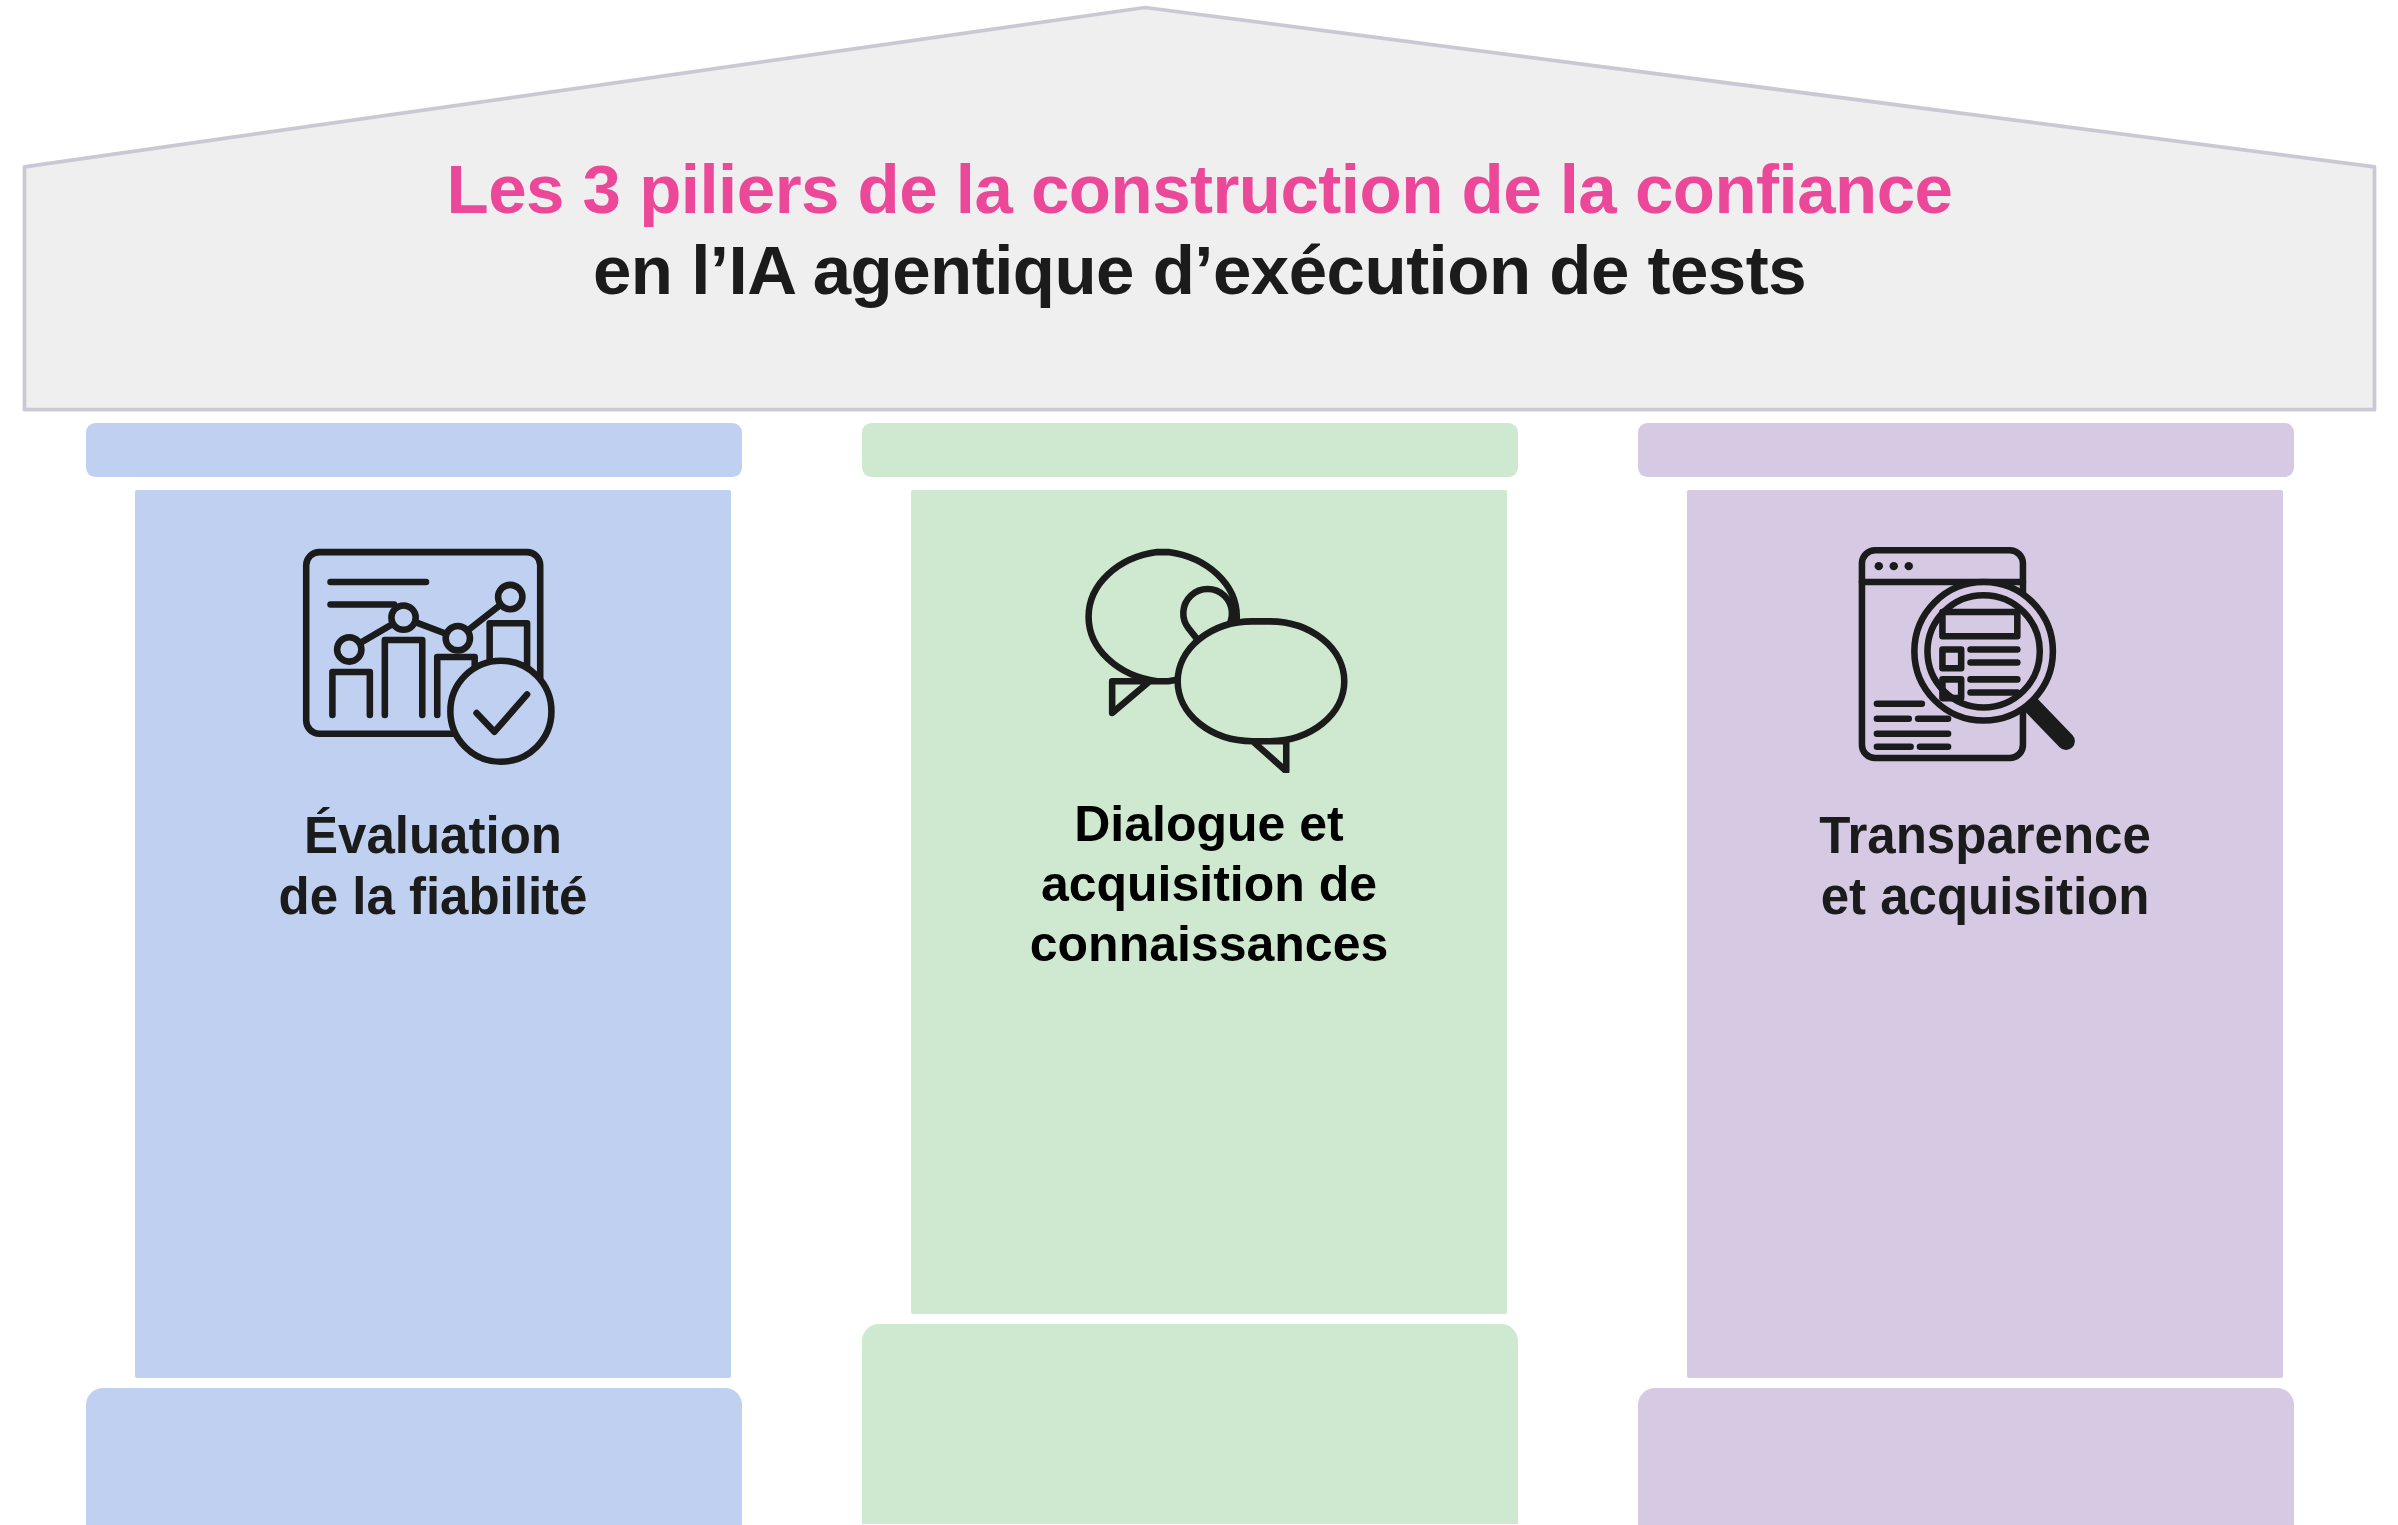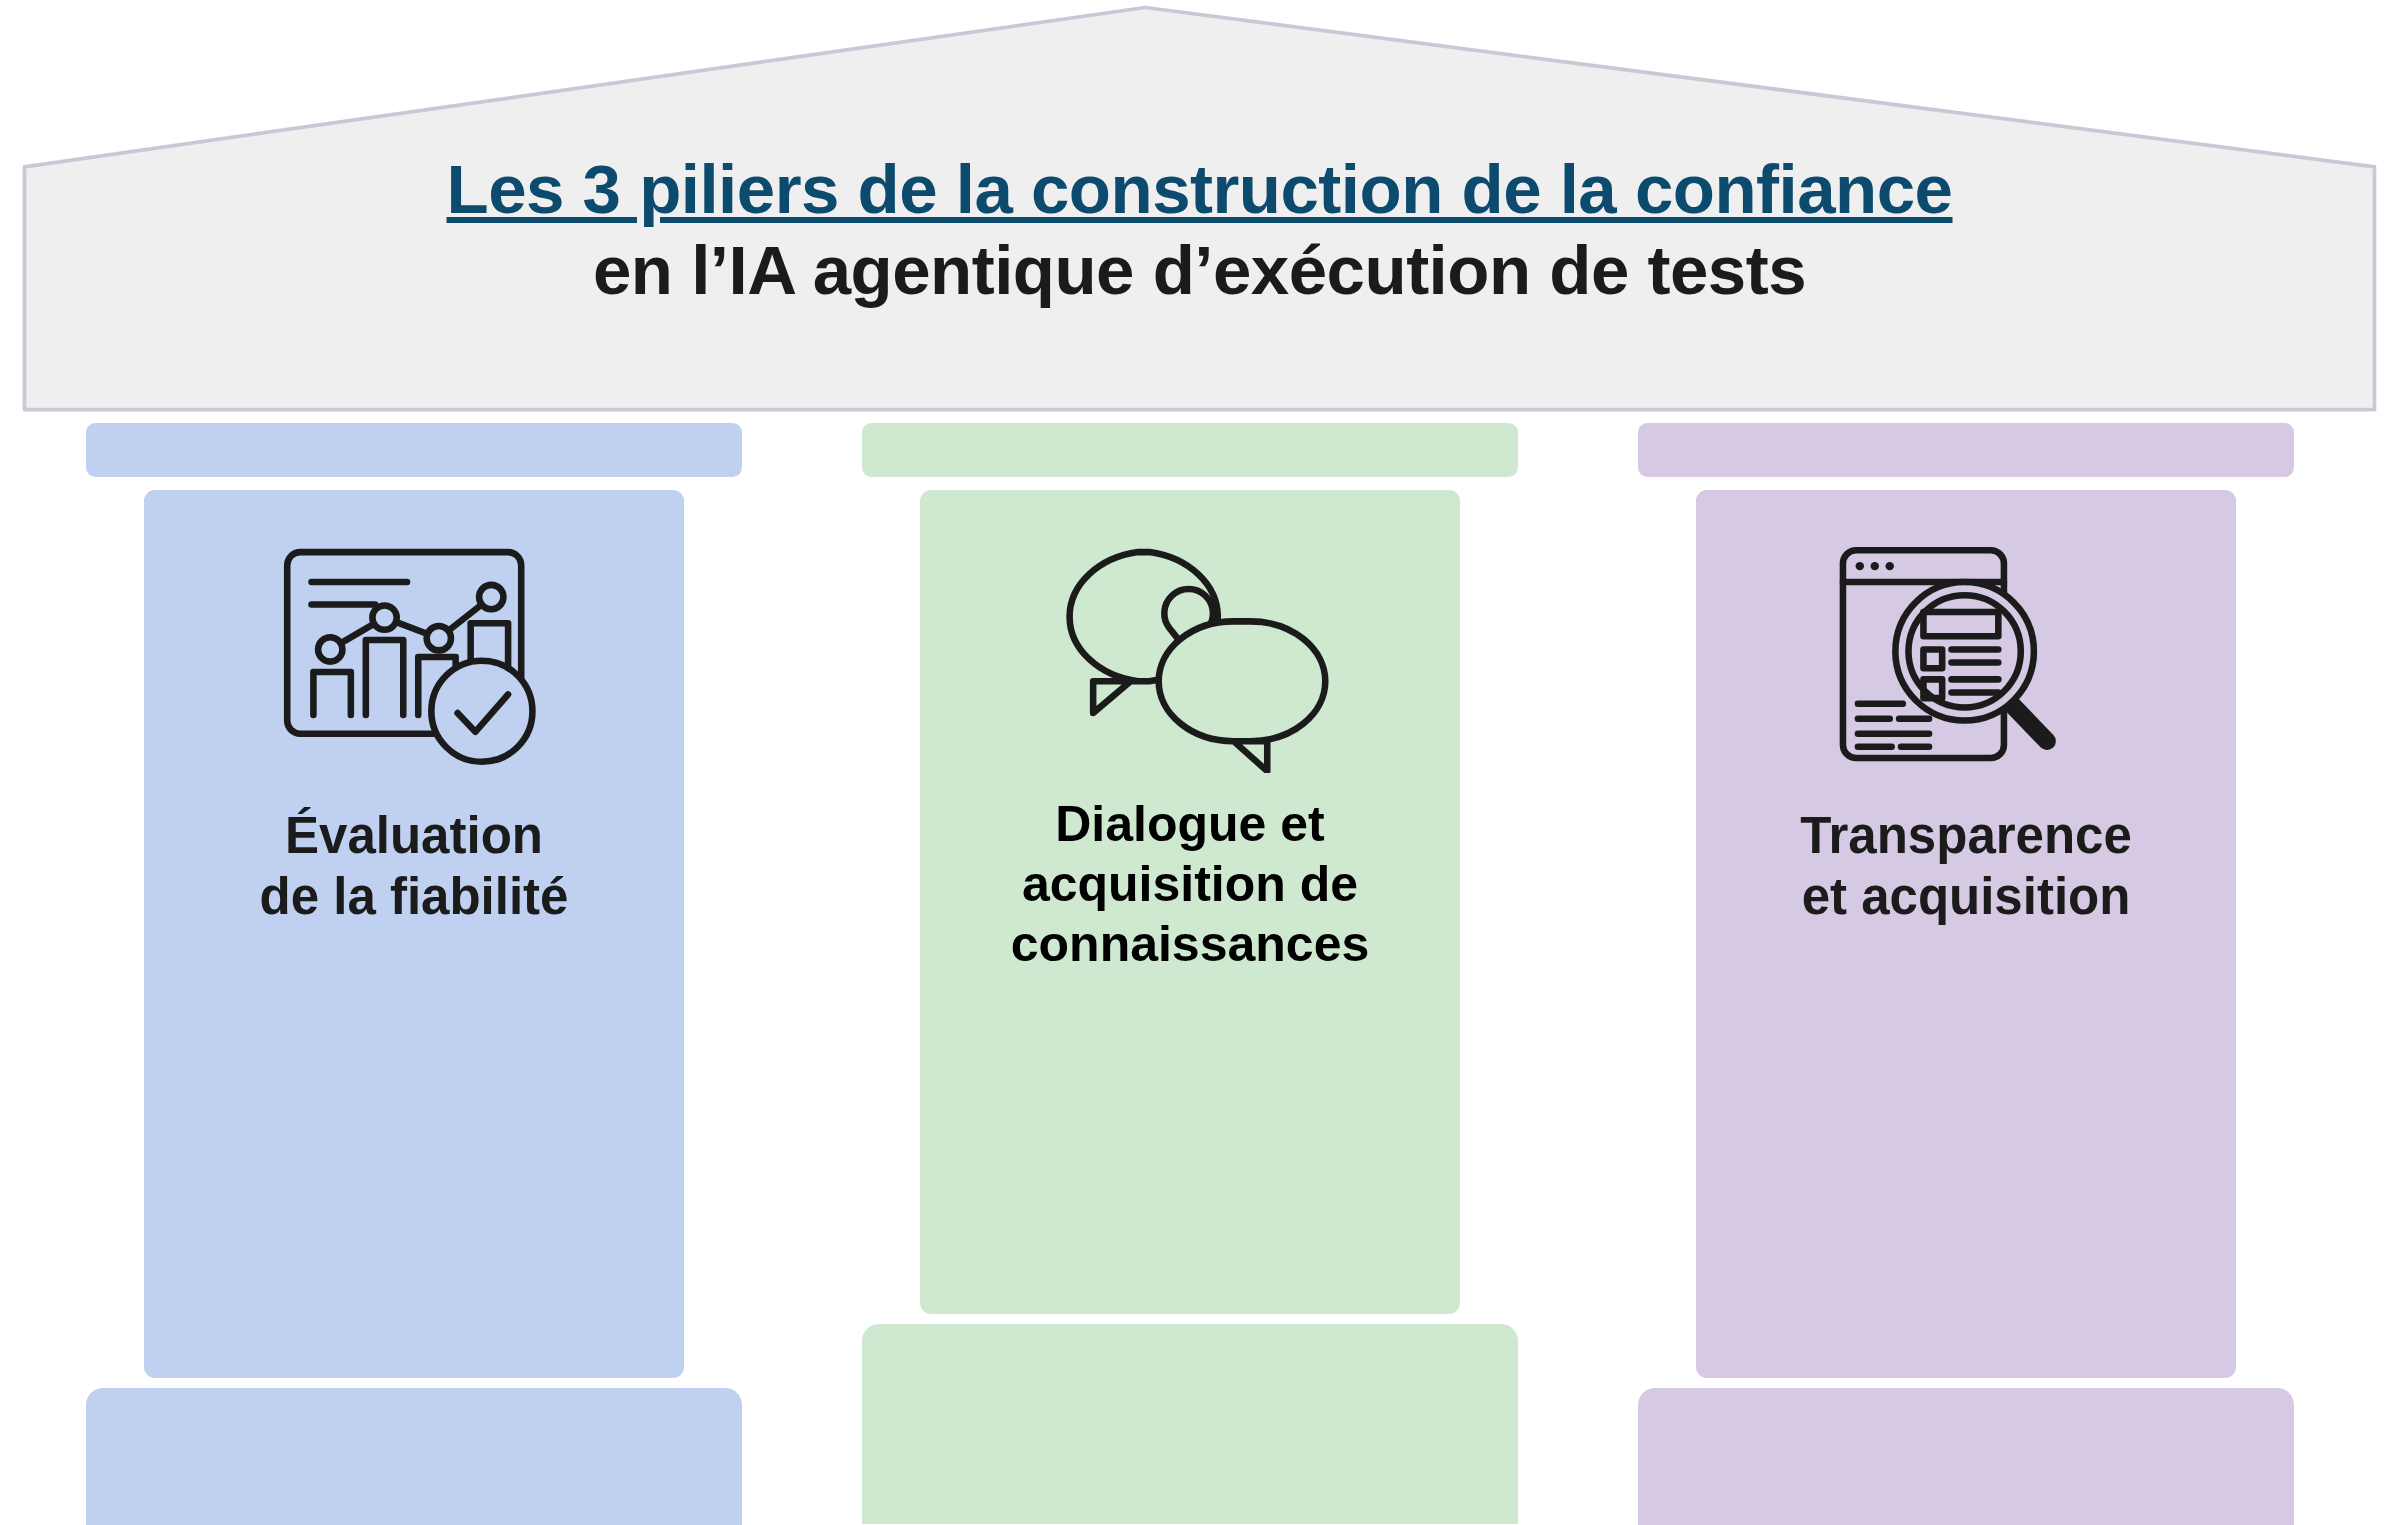--- a/index.html
+++ b/index.html
@@ -66,24 +66,24 @@
   .pillar.p2{left:1638px;}
 
   .cap{
     position:absolute;
     left:0;top:0;
     width:656px;height:54px;
     border-radius:9.4px;
   }
   .shaft{
     position:absolute;
-    left:58px;top:67px;
-    width:540px;
+    left:49px;top:67px;
+    width:596px;
     height:888px;
-    border-radius:11px;
+    border-radius:2px;
     display:flex;
     flex-direction:column;
     align-items:center;
   }
   .base{
     position:absolute;
     left:0;
     top:965px;
     width:656px;
     height:137px;
@@ -122,21 +122,21 @@
 <body style="background: rgb(255, 255, 255);">
 
 <div id="temple">
 
   <div id="pediment">
     <svg id="roof-svg" viewBox="0 0 2524 445" preserveAspectRatio="none">
       <polygon id="roof-poly" points="1204,8 2516,178 2516,437 8,437 8,178" fill="#efefef" stroke="#c9c9d6" stroke-width="4" stroke-linejoin="round"></polygon>
     </svg>
 
     <div id="title-wrap">
-      <span class="title-line" style="color: #0c4a6e; text-decoration: underline;">Les 3 piliers de la construction de la confiance</span>
+      <span class="title-line" style="color: #ec4899;">Les 3 piliers de la construction de la confiance</span>
       <span class="title-line" style="color: rgb(27, 27, 27);">en l’IA agentique d’exécution de tests</span>
     </div>
   </div>
 
   <div id="pillars">
 
     <div class="pillar p0">
       <div class="cap" style="background: rgb(191, 208, 240);"></div>
       <div class="shaft" style="background: rgb(191, 208, 240);">
         <div class="icon-slot">

